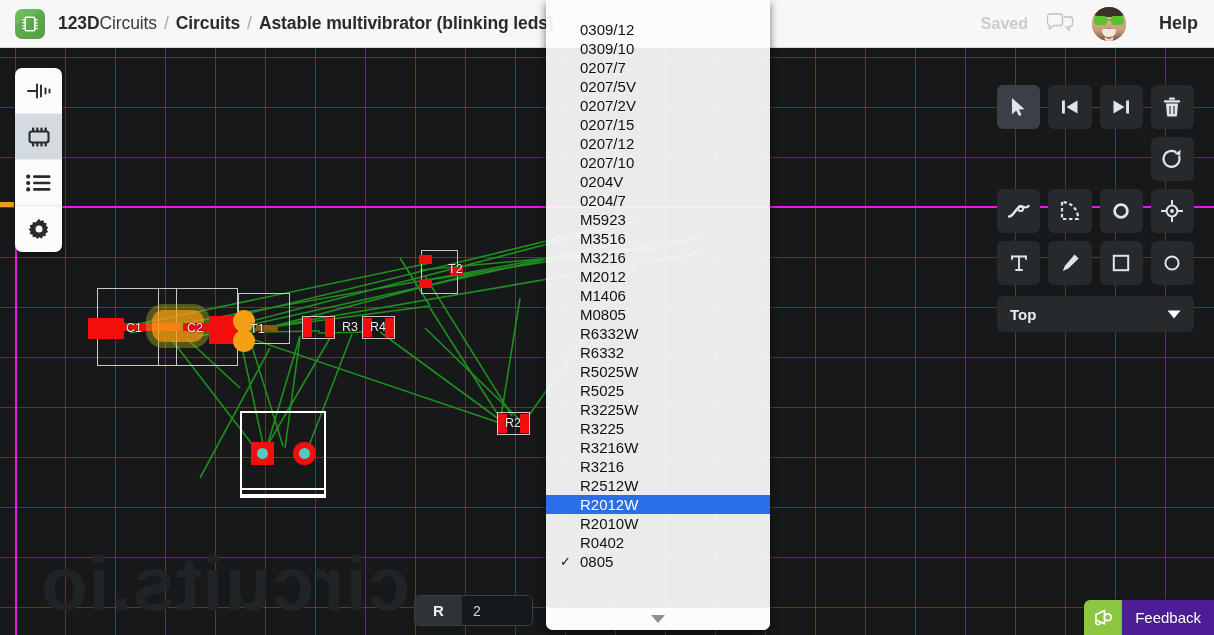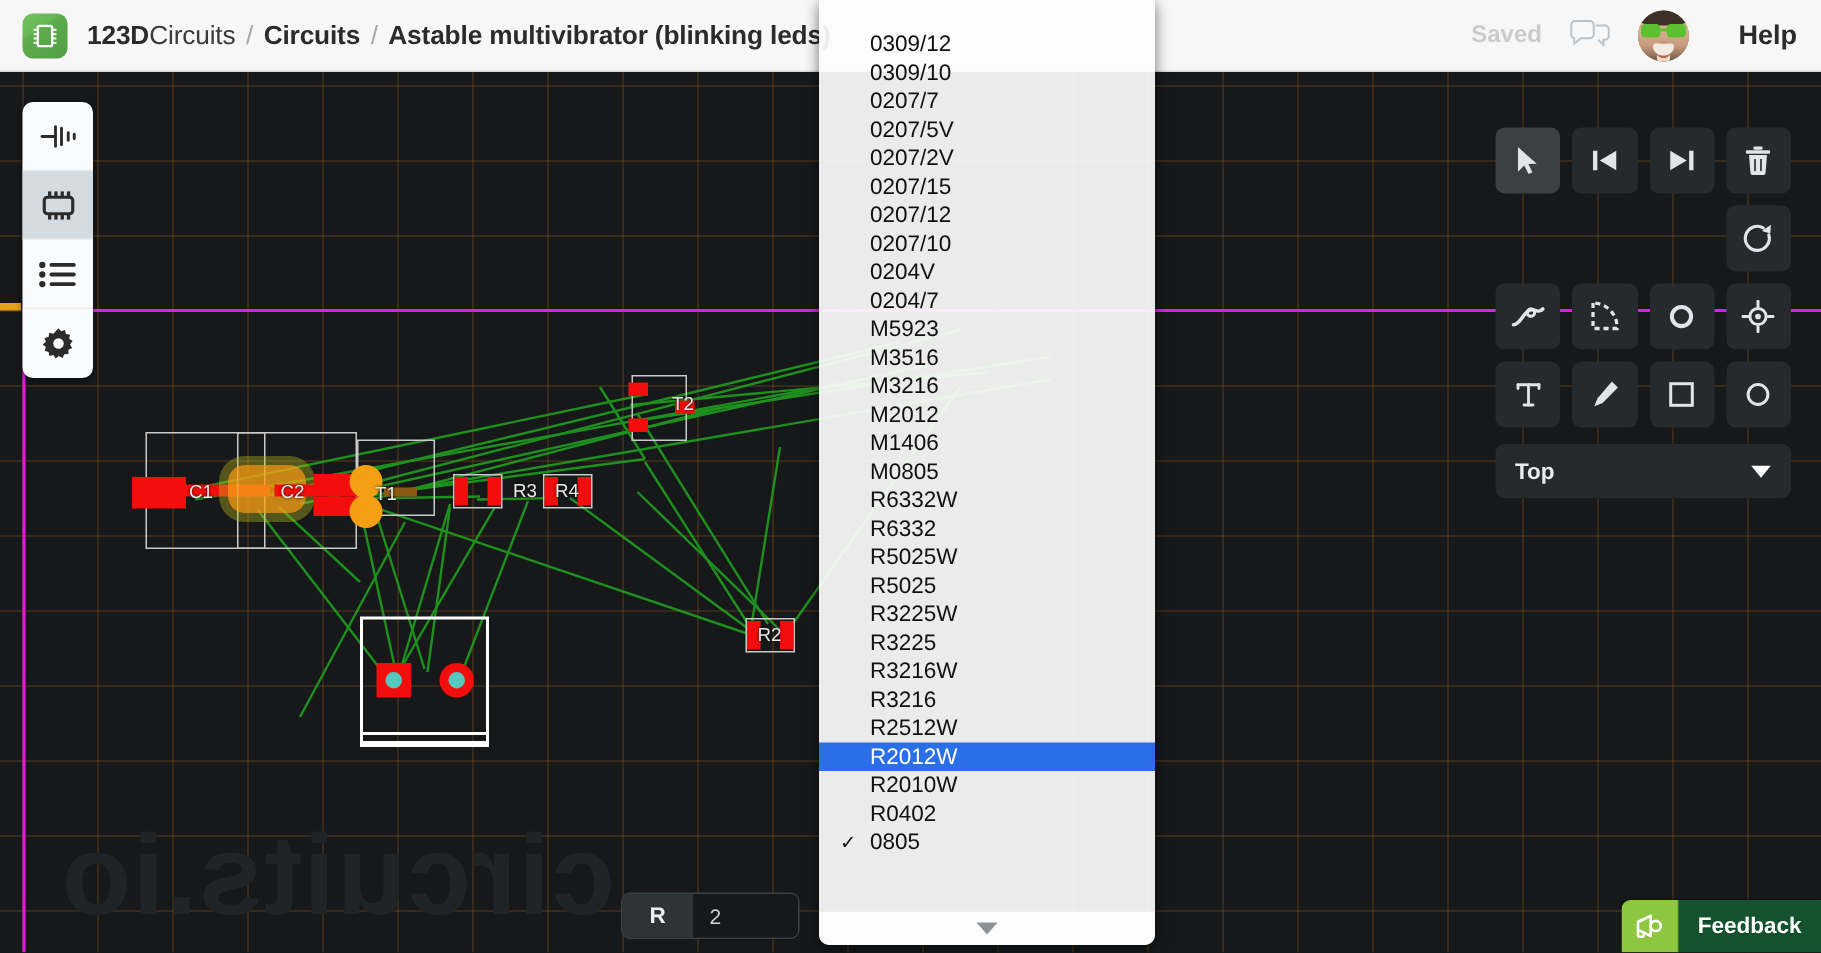--- a/index.html
+++ b/index.html
@@ -247,22 +247,22 @@
     border-radius: 6px 0 0 0; overflow: hidden;
     cursor: pointer; z-index: 45;
     box-shadow: -1px -1px 0 rgba(0,0,0,0.25);
   }
   #feedback .fb-icon {
     width: 38px; background: #8dc63f;
     display: flex; align-items: center; justify-content: center;
     border-right: 1px solid #7cb531;
   }
   #feedback .fb-text {
-    background: #14532d; color: #ffffff;
-    font-size: 15px; font-weight: bold;
+    background: #4c1d95; color: #ffffff;
+    font-size: 15px; font-weight: normal;
     display: flex; align-items: center; padding: 16px 13px;
     text-shadow: 0 1px 0 rgba(0,0,0,0.12);
   }
 </style>
 </head>
 <body>
 
 <div id="app">
 
   <div id="header">

